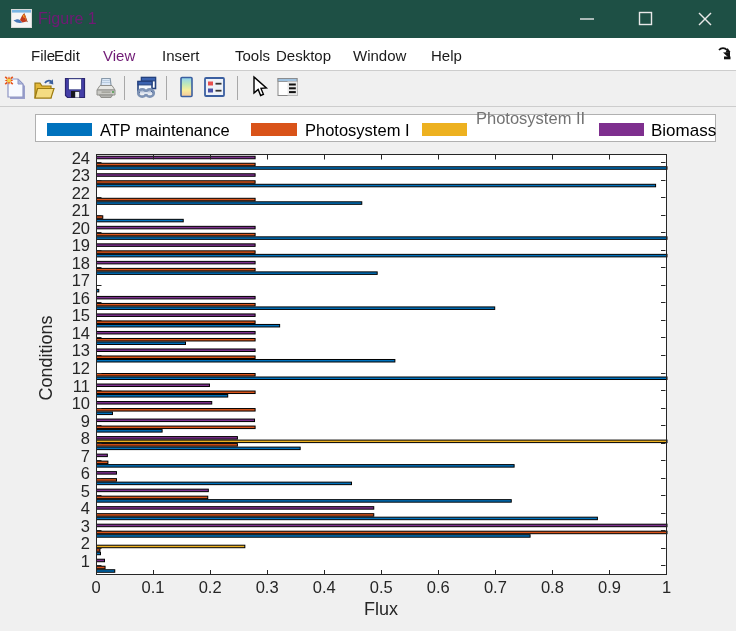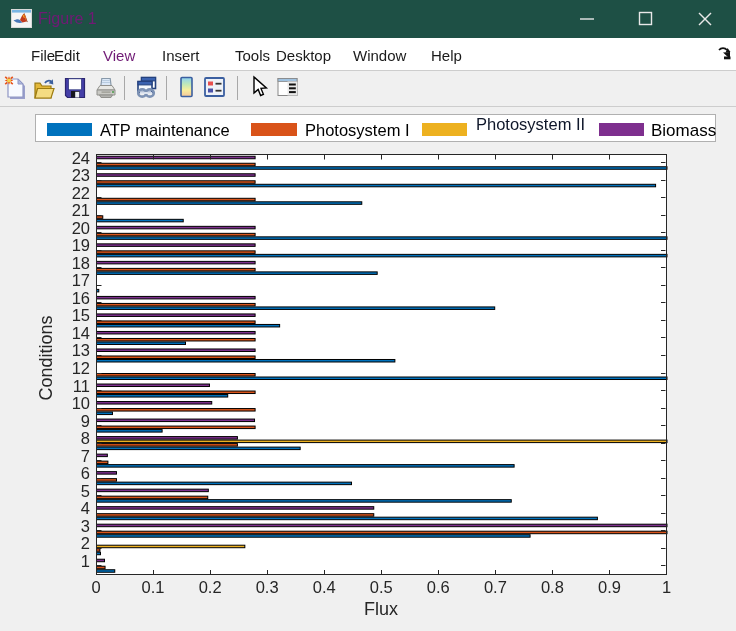--- a/index.html
+++ b/index.html
@@ -120,21 +120,21 @@
 <rect x="13" y="11.3" width="6.8" height="2" fill="#111"></rect>
 <rect x="13" y="15.1" width="6.8" height="2" fill="#111"></rect>
 </svg></div>
 
 <div class="abs" style="left:35px;top:114px;width:681px;height:28px;background:#ffffff;border:1px solid #b0b0b0;box-sizing:border-box;"></div>
 <div class="abs" style="left:47px;top:123px;width:45px;height:13px;background:#0072BD;"></div>
 <div class="abs" style="left:100px;top:121px;font-size:16.5px;color:#000;text-align:right;">ATP maintenance</div>
 <div class="abs" style="left:251px;top:123px;width:46px;height:13px;background:#D95319;"></div>
 <div class="abs" style="left:305px;top:121px;font-size:16.5px;color:#000;">Photosystem I</div>
 <div class="abs" style="left:422px;top:123px;width:45px;height:13px;background:#EDB120;"></div>
-<div class="abs" style="left:476px;top:115px;font-size:16.5px;color:#0f172a;">Photosystem II</div>
+<div class="abs" style="left:476px;top:109px;font-size:16.5px;color:#737373;">Photosystem II</div>
 <div class="abs" style="left:599px;top:123px;width:45px;height:13px;background:#7E2F8E;"></div>
 <div class="abs" style="left:651px;top:121px;font-size:17px;color:#000;">Biomass</div>
 
 <svg width="736" height="631" viewBox="0 0 736 631" style="position:absolute;left:0;top:0">
 <rect x="96.0" y="154.0" width="570.5" height="420.5" fill="#ffffff"></rect>
 <rect x="96.5" y="559.23" width="7.99" height="2.50" fill="#7E2F8E" stroke="#000000" stroke-width="1"></rect>
 <rect x="96.5" y="566.24" width="8.56" height="2.50" fill="#D95319" stroke="#000000" stroke-width="1"></rect>
 <rect x="96.5" y="569.74" width="18.26" height="2.50" fill="#0072BD" stroke="#000000" stroke-width="1"></rect>
 <rect x="96.5" y="545.21" width="148.33" height="2.50" fill="#EDB120" stroke="#000000" stroke-width="1"></rect>
 <rect x="96.5" y="548.72" width="3.42" height="2.50" fill="#D95319" stroke="#000000" stroke-width="1"></rect>

